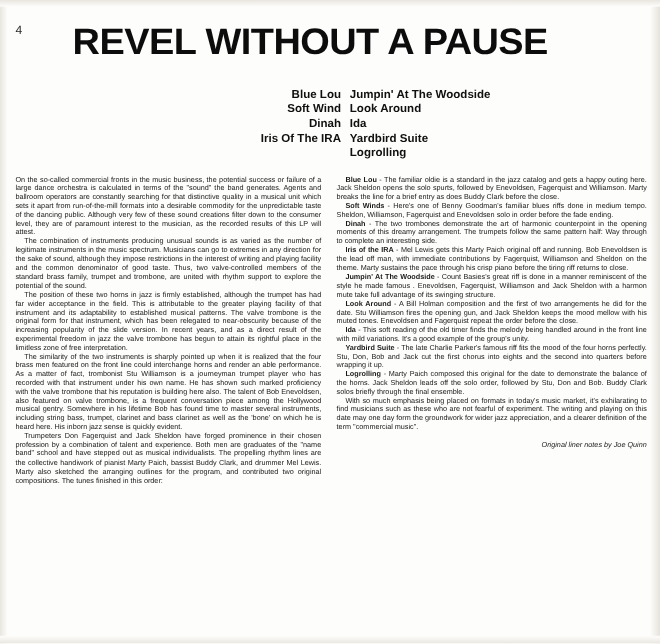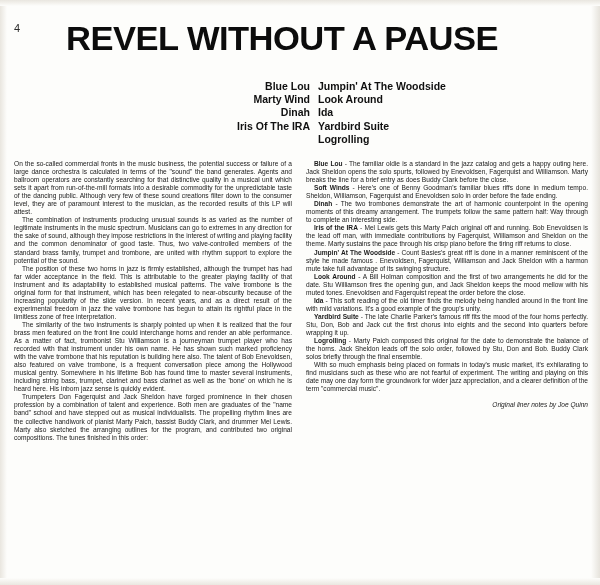--- a/index.html
+++ b/index.html
@@ -142,21 +142,21 @@
   <div class="scan-edge-right"></div>
   <div class="scan-edge-top"></div>
   <div class="scan-edge-bottom"></div>
 
   <div class="page-number">4</div>
   <div class="title">REVEL WITHOUT A PAUSE</div>
 
   <div class="tracks">
     <div class="tracks-col left">
         <div>Blue Lou</div>
-        <div>Marty Wind</div>
+        <div>Soft Wind</div>
         <div>Dinah</div>
         <div>Iris Of The IRA</div>
       </div>
     <div class="tracks-col right">
         <div>Jumpin' At The Woodside</div>
         <div>Look Around</div>
         <div>Ida</div>
         <div>Yardbird Suite</div>
         <div>Logrolling</div>
       </div>

